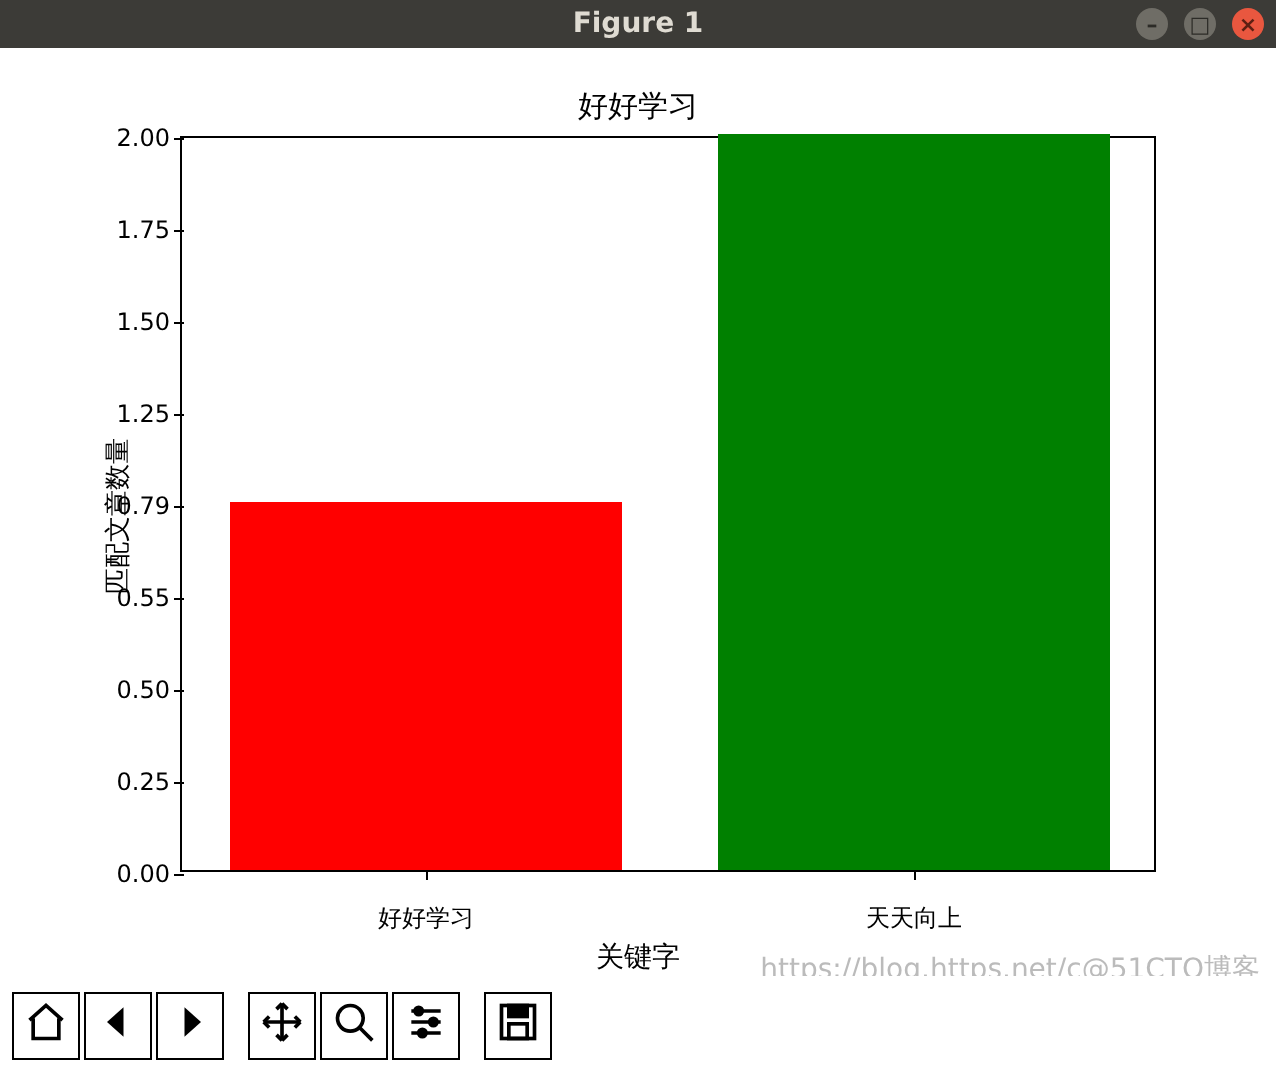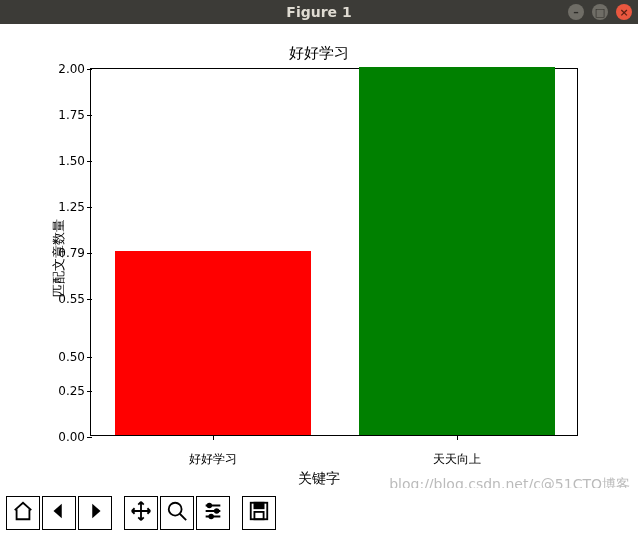--- a/index.html
+++ b/index.html
@@ -175,38 +175,38 @@
   </div>
 </div>
 
 <div class="canvas">
   <div class="chart-title">好好学习</div>
 
   <div class="plot-area" id="plot">
 
   <div class="ytick" style="top: 368px;">0.00</div>
       <div class="ytick" style="top: 322px; margin-left: 28px;">0.25</div>
-      <div class="ytick" style="top: 276px; margin-top: 12px;">0.50</div>
+      <div class="ytick" style="top: 276px;">0.50</div>
       <div class="ytick" style="top: 230px;">0.55</div>
       <div class="ytick" style="top: 184px;">0.79</div>
       <div class="ytick" style="top: 138px;">1.25</div>
       <div class="ytick" style="top: 92px;">1.50</div>
       <div class="ytick" style="top: 46px; margin-left: 40px;">1.75</div>
       <div class="ytick" style="top: 0px;">2.00</div>
       <div class="bar" style="left: 24.4px; width: 195.2px; height: 184px; background: rgb(255, 0, 0);"></div>
       <div class="xtick" style="left: 122px;">好好学习</div>
       <div class="bar" style="left: 268.4px; width: 195.2px; height: 368px; background: rgb(0, 128, 0);"></div>
       <div class="xtick" style="left: 366px;">天天向上</div>
     </div>
 
   <div class="ylabel">匹配文章数量</div>
   <div class="xlabel">关键字</div>
 </div>
 
-<div class="watermark">blog://blog.csdn.net/c@51CTO博客</div>
+<div class="watermark">https://blog.https.net/c@51CTO博客</div>
 
 <div class="toolbar">
   <div class="tb-btn" title="Home">
     <span>
       <svg viewBox="0 0 24 24" fill="none" stroke="#000" stroke-width="2">
           <path d="M3 11 L12 3 L21 11"></path>
           <path d="M5 10 V21 H19 V10"></path>
         </svg>
     </span>
   </div>

